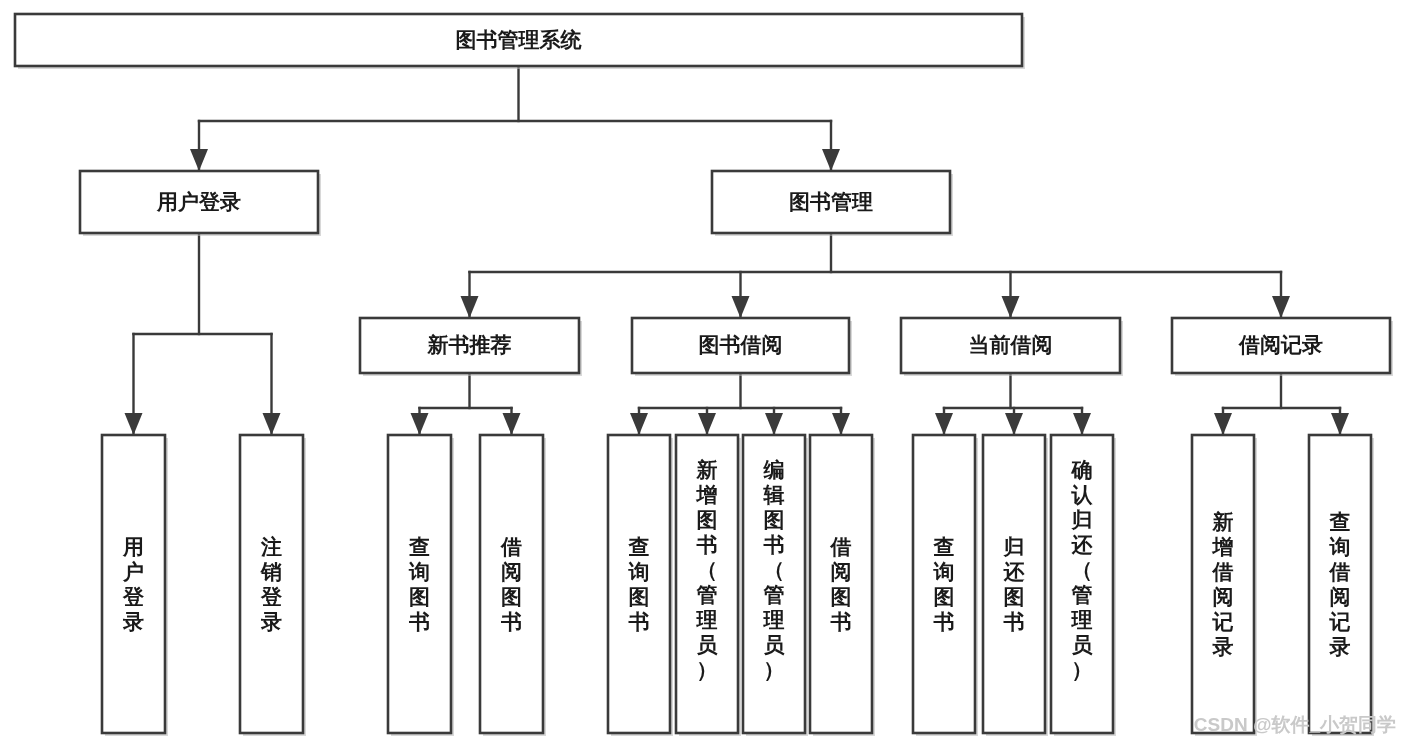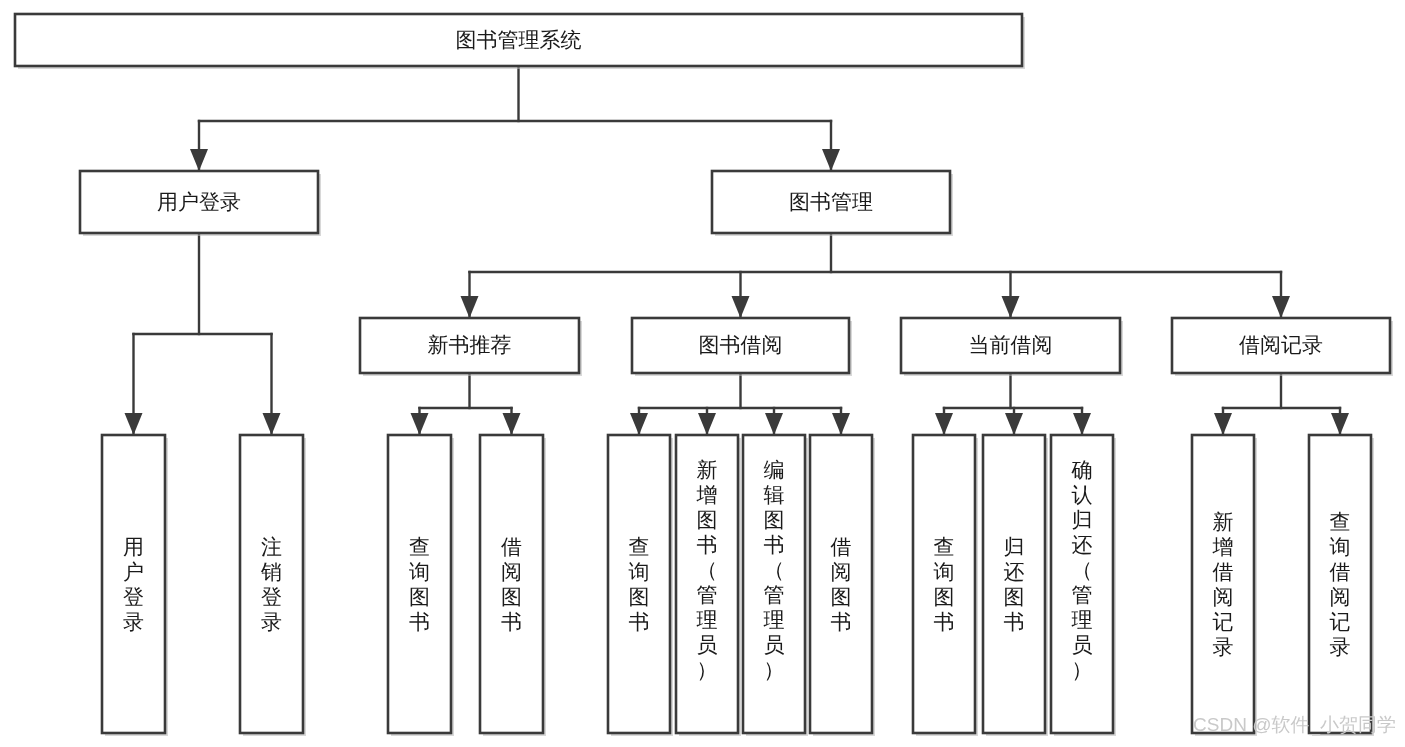--- a/index.html
+++ b/index.html
@@ -14,20 +14,21 @@
     overflow: hidden;
     font-family: "Liberation Sans", "DejaVu Sans", sans-serif;
     position: relative;
   }
   #diagram-root {
     position: absolute;
     left: 0;
     top: 0;
     width: 1219px;
     height: 747px;
+    font-weight: bold;
   }
   svg.diagram-canvas {
     display: block;
     width: 1405px;
     height: 747px;
   }
   .node-box {
     fill: #ffffff;
     stroke: #3a3a3a;
     stroke-width: 2.6;

